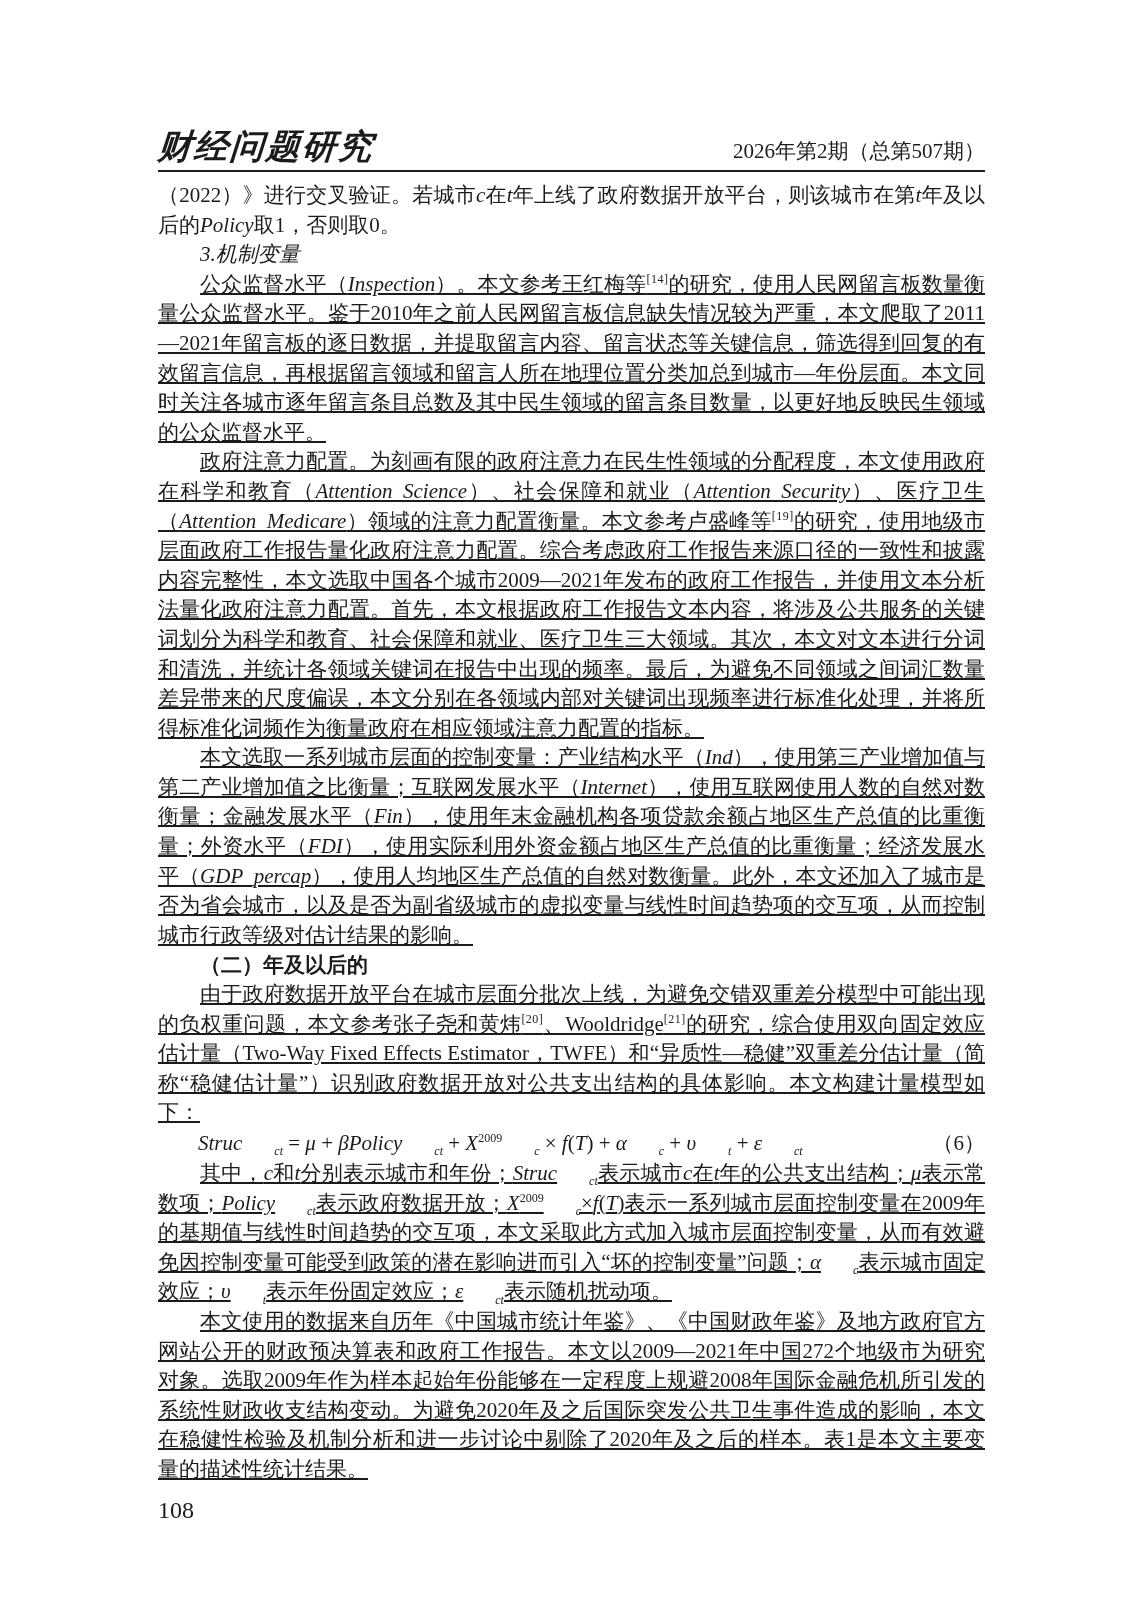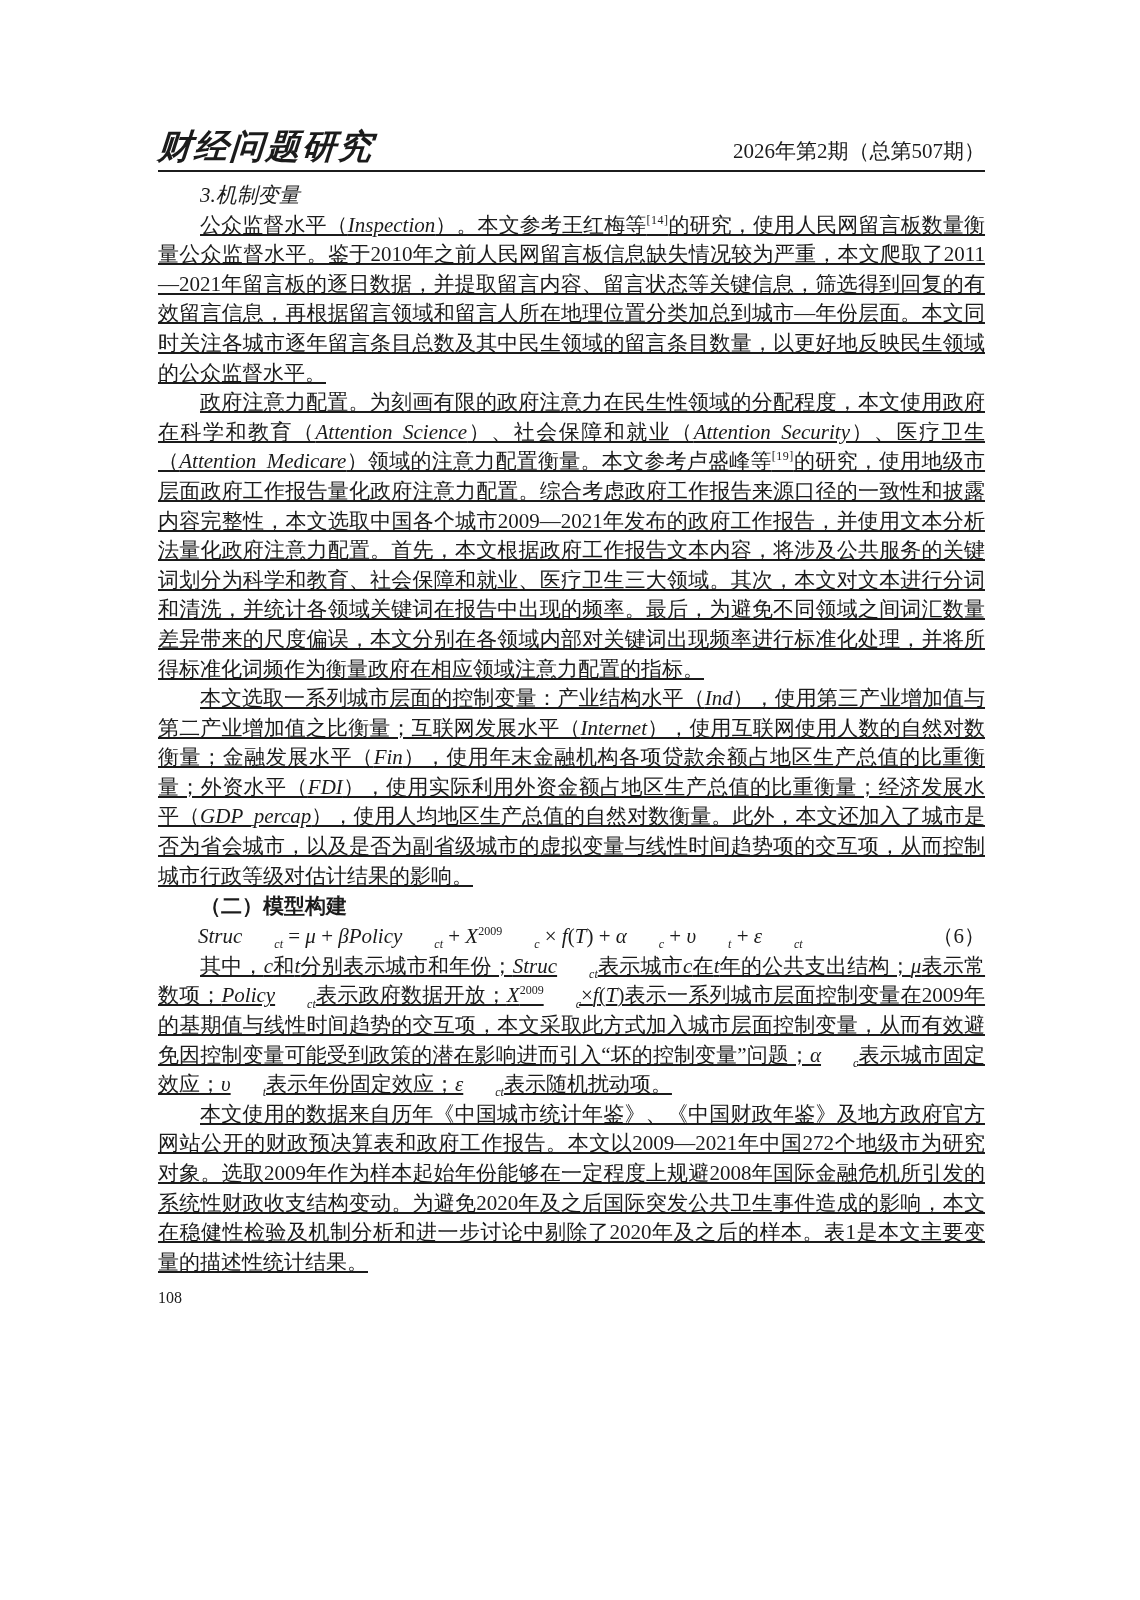--- a/index.html
+++ b/index.html
@@ -68,39 +68,41 @@
   .blk sub { font-size: 12px; line-height: 0; margin-left: 32px; }
   .blk sup.ref { letter-spacing: 0.5px; }
   .eq-no {
     position: absolute;
     right: 0;
     top: 0;
     font-style: normal;
   }
   
   .page-footer { margin-top: 12px; }
-  .page-number { font-size: 16px; }
+  .page-number { font-size: 24px; }
 </style>
 </head>
 <body>
 
 <div class="page">
   <div class="content">
 
     <div class="page-header">
       <div class="journal-logo">财经问题研究</div>
       <div class="issue-info">2026年第2期（总第507期）</div>
     </div>
 
     <div class="article-body">
+        <p class="blk continuation"><span>（2022）》进行交叉验证。若城市</span><span class="it">c</span><span>在</span><span class="it">t</span><span>年上线了政府数据开放平台，则该城市在第</span><span class="it">t</span><span>年及以后的</span><span class="it">Policy</span><span>取1，否则取0。</span></p>
         <p class="blk subheading"><span>3.机制变量</span></p>
         <p class="blk paragraph"><span>公众监督水平（</span><span class="it">Inspection</span><span>）。本文参考王红梅等</span><sup class="ref">[14]</sup><span>的研究，使用人民网留言板数量衡量公众监督水平。鉴于2010年之前人民网留言板信息缺失情况较为严重，本文爬取了2011—2021年留言板的逐日数据，并提取留言内容、留言状态等关键信息，筛选得到回复的有效留言信息，再根据留言领域和留言人所在地理位置分类加总到城市—年份层面。本文同时关注各城市逐年留言条目总数及其中民生领域的留言条目数量，以更好地反映民生领域的公众监督水平。</span></p>
         <p class="blk paragraph"><span>政府注意力配置。为刻画有限的政府注意力在民生性领域的分配程度，本文使用政府在科学和教育（</span><span class="it">Attention_Science</span><span>）、社会保障和就业（</span><span class="it">Attention_Security</span><span>）、医疗卫生（</span><span class="it">Attention_Medicare</span><span>）领域的注意力配置衡量。本文参考卢盛峰等</span><sup class="ref">[19]</sup><span>的研究，使用地级市层面政府工作报告量化政府注意力配置。综合考虑政府工作报告来源口径的一致性和披露内容完整性，本文选取中国各个城市2009—2021年发布的政府工作报告，并使用文本分析法量化政府注意力配置。首先，本文根据政府工作报告文本内容，将涉及公共服务的关键词划分为科学和教育、社会保障和就业、医疗卫生三大领域。其次，本文对文本进行分词和清洗，并统计各领域关键词在报告中出现的频率。最后，为避免不同领域之间词汇数量差异带来的尺度偏误，本文分别在各领域内部对关键词出现频率进行标准化处理，并将所得标准化词频作为衡量政府在相应领域注意力配置的指标。</span></p>
         <p class="blk paragraph"><span>本文选取一系列城市层面的控制变量：产业结构水平（</span><span class="it">Ind</span><span>），使用第三产业增加值与第二产业增加值之比衡量；互联网发展水平（</span><span class="it">Internet</span><span>），使用互联网使用人数的自然对数衡量；金融发展水平（</span><span class="it">Fin</span><span>），使用年末金融机构各项贷款余额占地区生产总值的比重衡量；外资水平（</span><span class="it">FDI</span><span>），使用实际利用外资金额占地区生产总值的比重衡量；经济发展水平（</span><span class="it">GDP_percap</span><span>），使用人均地区生产总值的自然对数衡量。此外，本文还加入了城市是否为省会城市，以及是否为副省级城市的虚拟变量与线性时间趋势项的交互项，从而控制城市行政等级对估计结果的影响。</span></p>
-        <p class="blk heading"><span>（二）模型构建</span></p>
+        <p class="blk heading"><span>（二）年及以后的</span></p>
+        <p class="blk paragraph"><span>由于政府数据开放平台在城市层面分批次上线，为避免交错双重差分模型中可能出现的负权重问题，本文参考张子尧和黄炜</span><sup class="ref">[20]</sup><span>、Wooldridge</span><sup class="ref">[21]</sup><span>的研究，综合使用双向固定效应估计量（Two-Way Fixed Effects Estimator，TWFE）和“异质性—稳健”双重差分估计量（简称“稳健估计量”）识别政府数据开放对公共支出结构的具体影响。本文构建计量模型如下：</span></p>
         <div class="blk formula"><span class="it">Struc</span><sub class="it">ct</sub><span> = </span><span class="it">μ</span><span> + </span><span class="it">βPolicy</span><sub class="it">ct</sub><span> + </span><span class="it">X</span><sup>2009</sup><sub class="it">c</sub><span> × </span><span class="it">f</span><span>(</span><span class="it">T</span><span>) + </span><span class="it">α</span><sub class="it">c</sub><span> + </span><span class="it">υ</span><sub class="it">t</sub><span> + </span><span class="it">ε</span><sub class="it">ct</sub><span class="eq-no">（6）</span></div>
         <p class="blk paragraph"><span>其中，</span><span class="it">c</span><span>和</span><span class="it">t</span><span>分别表示城市和年份；</span><span class="it">Struc</span><sub class="it">ct</sub><span>表示城市</span><span class="it">c</span><span>在</span><span class="it">t</span><span>年的公共支出结构；</span><span class="it">μ</span><span>表示常数项；</span><span class="it">Policy</span><sub class="it">ct</sub><span>表示政府数据开放；</span><span class="it">X</span><sup>2009</sup><sub class="it">c</sub><span>×</span><span class="it">f</span><span>(</span><span class="it">T</span><span>)表示一系列城市层面控制变量在2009年的基期值与线性时间趋势的交互项，本文采取此方式加入城市层面控制变量，从而有效避免因控制变量可能受到政策的潜在影响进而引入“坏的控制变量”问题；</span><span class="it">α</span><sub class="it">c</sub><span>表示城市固定效应；</span><span class="it">υ</span><sub class="it">t</sub><span>表示年份固定效应；</span><span class="it">ε</span><sub class="it">ct</sub><span>表示随机扰动项。</span></p>
         <p class="blk paragraph"><span>本文使用的数据来自历年《中国城市统计年鉴》、《中国财政年鉴》及地方政府官方网站公开的财政预决算表和政府工作报告。本文以2009—2021年中国272个地级市为研究对象。选取2009年作为样本起始年份能够在一定程度上规避2008年国际金融危机所引发的系统性财政收支结构变动。为避免2020年及之后国际突发公共卫生事件造成的影响，本文在稳健性检验及机制分析和进一步讨论中剔除了2020年及之后的样本。表1是本文主要变量的描述性统计结果。</span></p>
       </div>
 
     <div class="page-footer">
       <div class="page-number">108</div>
     </div>
 
   </div>

